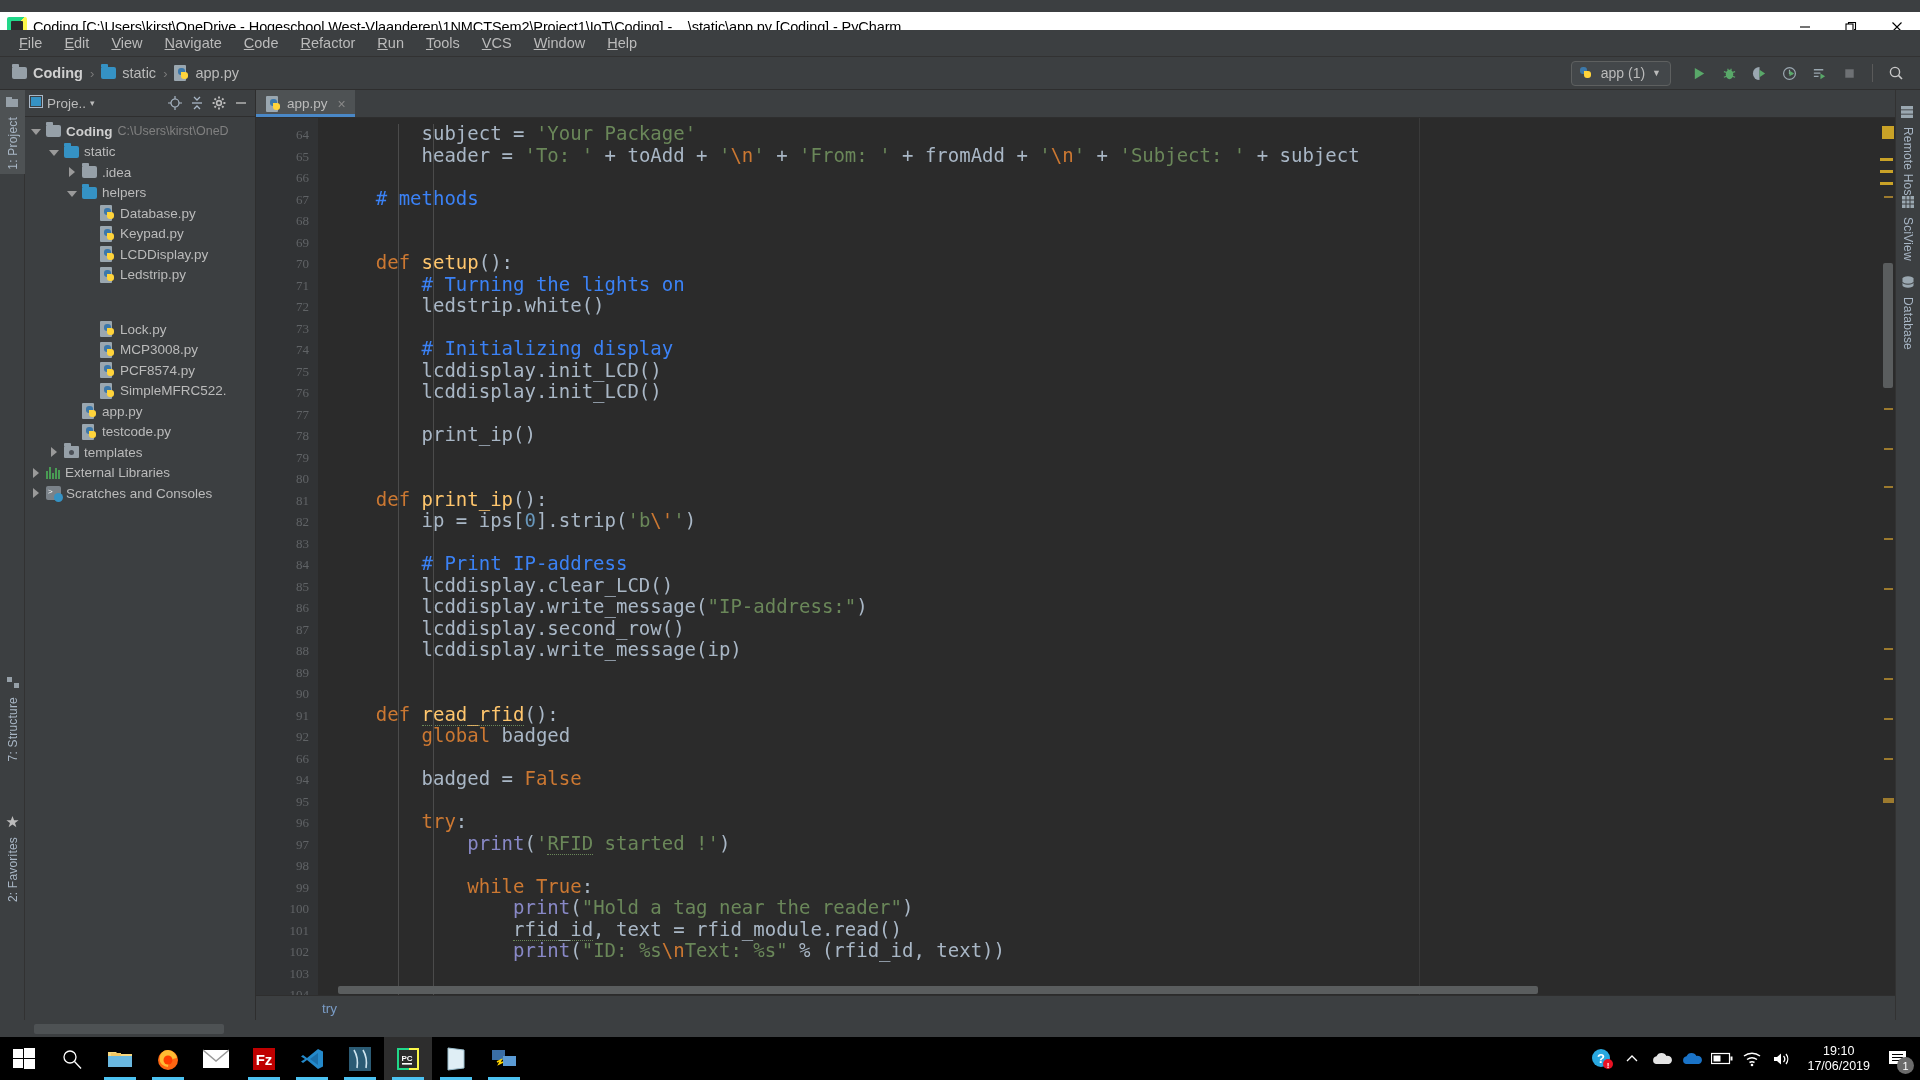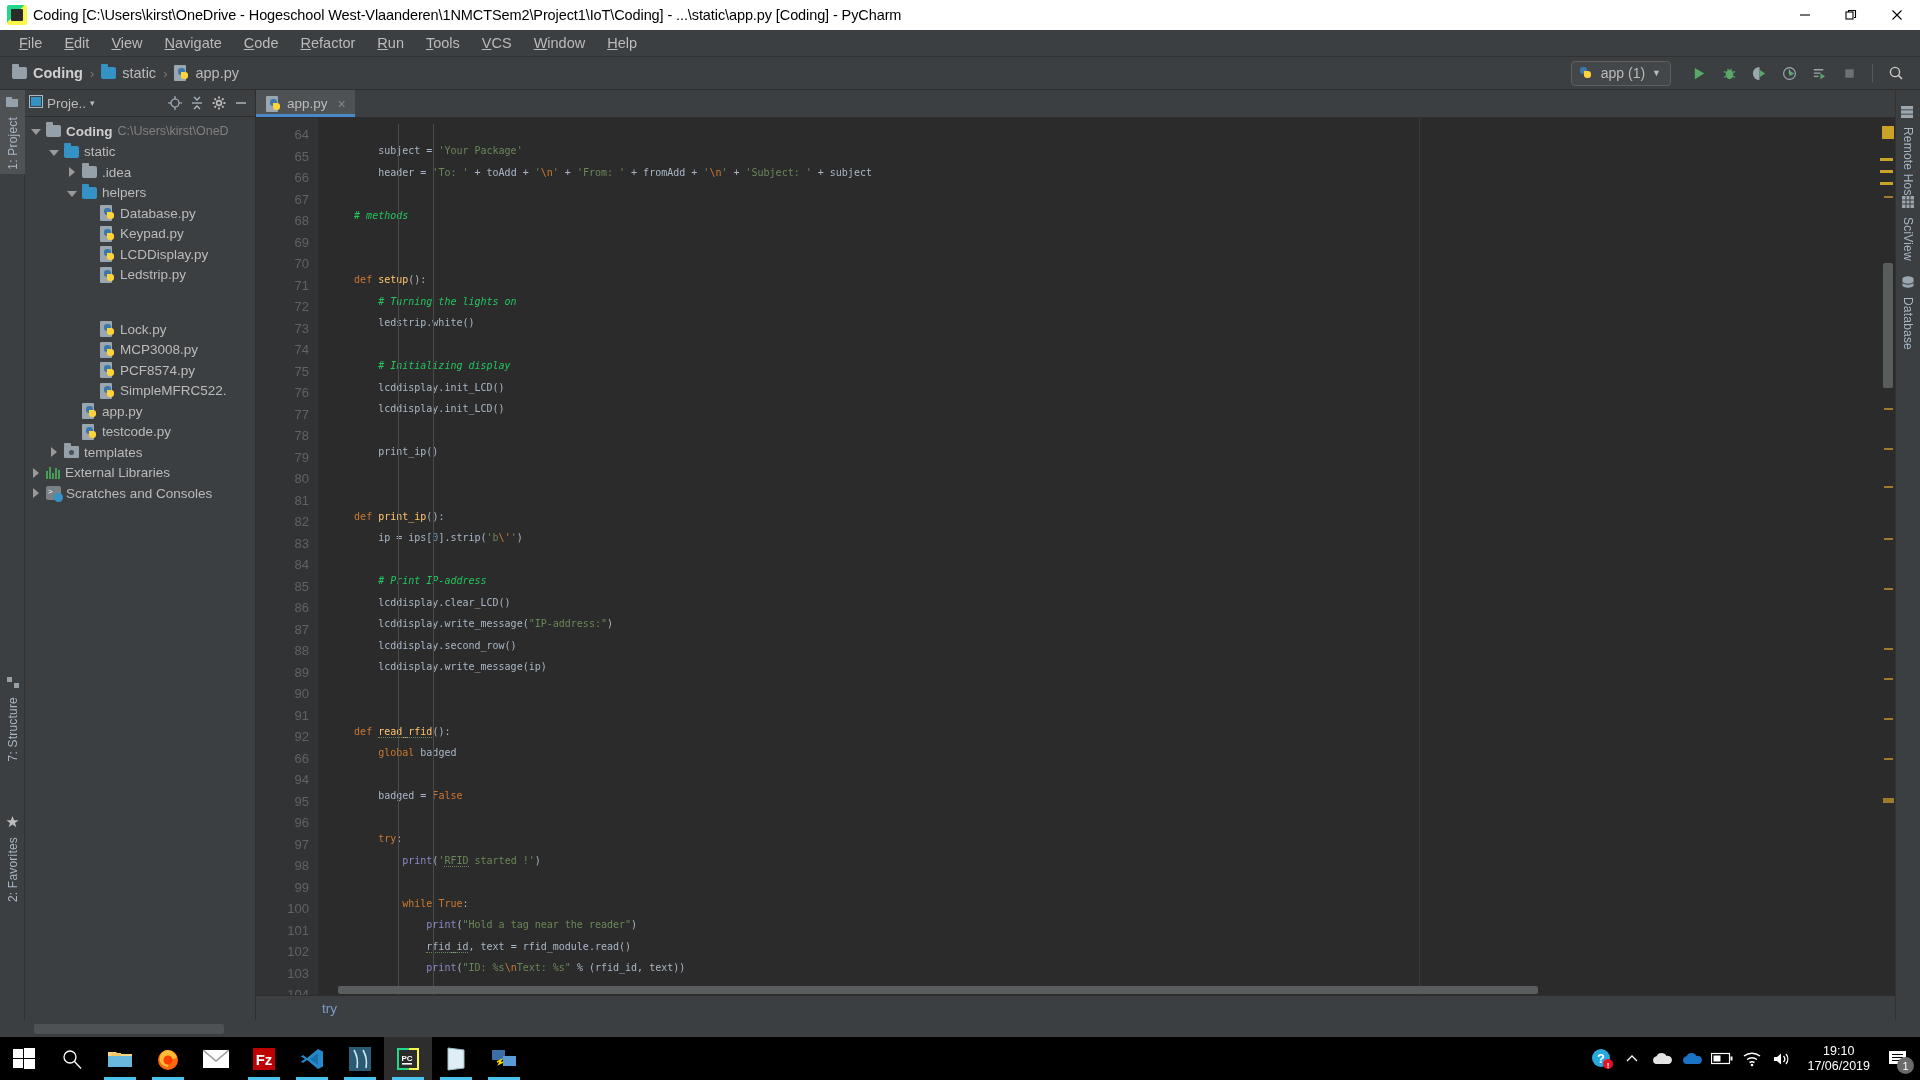--- a/index.html
+++ b/index.html
@@ -7,21 +7,21 @@
     width: 1920px; height: 1080px;
     overflow: hidden;
     background: #3c3f41;
     font-family: "Liberation Sans", sans-serif;
     -webkit-font-smoothing: antialiased;
   }
   .app { position: relative; width: 1920px; height: 1080px; }
 
   
   .titlebar {
-    position: absolute; top: 0; left: 0; width: 1920px; height: 30px;
+    position: absolute; top: 12px; left: 0; width: 1920px; height: 30px;
     background: #ffffff; display: flex; align-items: center;
   }
   .tb-icon {
     width: 20px; height: 20px; margin-left: 7px; margin-right: 6px;
     background: linear-gradient(135deg,#21d789 0%,#21d789 45%,#fcf84a 45%,#fcf84a 100%);
     border-radius: 2px; position: relative; flex: 0 0 auto;
   }
   .tb-icon::after {
     content: ""; position: absolute; inset: 4px;
     background: #2b2b2b; border-radius: 1px;
@@ -197,43 +197,43 @@
   }
   .tab::after {
     content: ""; position: absolute; left: 0; right: 0; bottom: 0; height: 3px;
     background: #4a88c7;
   }
   .tab .close { color: #888; font-size: 14px; margin-left: 4px; }
 
   .editor-body { flex: 1; display: flex; position: relative; overflow: hidden; }
   .gutter {
     width: 62px; background: #313335; flex: 0 0 auto;
-    font-family: Liberation Sans, sans-serif; font-size: 13px;
+    font-family: Liberation Serif, serif; font-size: 13px;
     padding-top: 6px; position: relative;
   }
   .gline {
     height: 21.5px; line-height: 21.5px; color: #606366;
     text-align: right; padding-right: 9px; position: relative;
   }
   .fold {
     position: absolute; right: -13px; top: 5px; width: 11px; height: 11px;
   }
   .code-area {
     flex: 1; position: relative; background: #2b2b2b; overflow: hidden;
-    font-family: "DejaVu Sans Mono", monospace; font-size: 10px;
-    padding-top: 22px;
+    font-family: "DejaVu Sans Mono", monospace; font-size: 19px;
+    padding-top: 5px;
   }
   .cline {
     height: 21.5px; line-height: 21.5px; white-space: pre; color: #a9b7c6;
     padding-left: 12px;
   }
   .kw   { color: #cc7832; }
   .fn   { color: #ffc66d; }
   .str  { color: #6a8759; }
-  .cmt  { color: #22c55e; font-style: italic; }
+  .cmt  { color: #3b82f6; }
   .num  { color: #6897bb; }
   .bi   { color: #8888c6; }
   .esc  { color: #cc7832; }
   .spell { border-bottom: 1px dotted #6a8759; }
   .indent-guide {
     position: absolute; top: 6px; bottom: 0; width: 1px; background: #4b4b4b;
   }
   .right-margin {
     position: absolute; top: 0; bottom: 0; width: 1px; background: #3a3a3a;
   }

